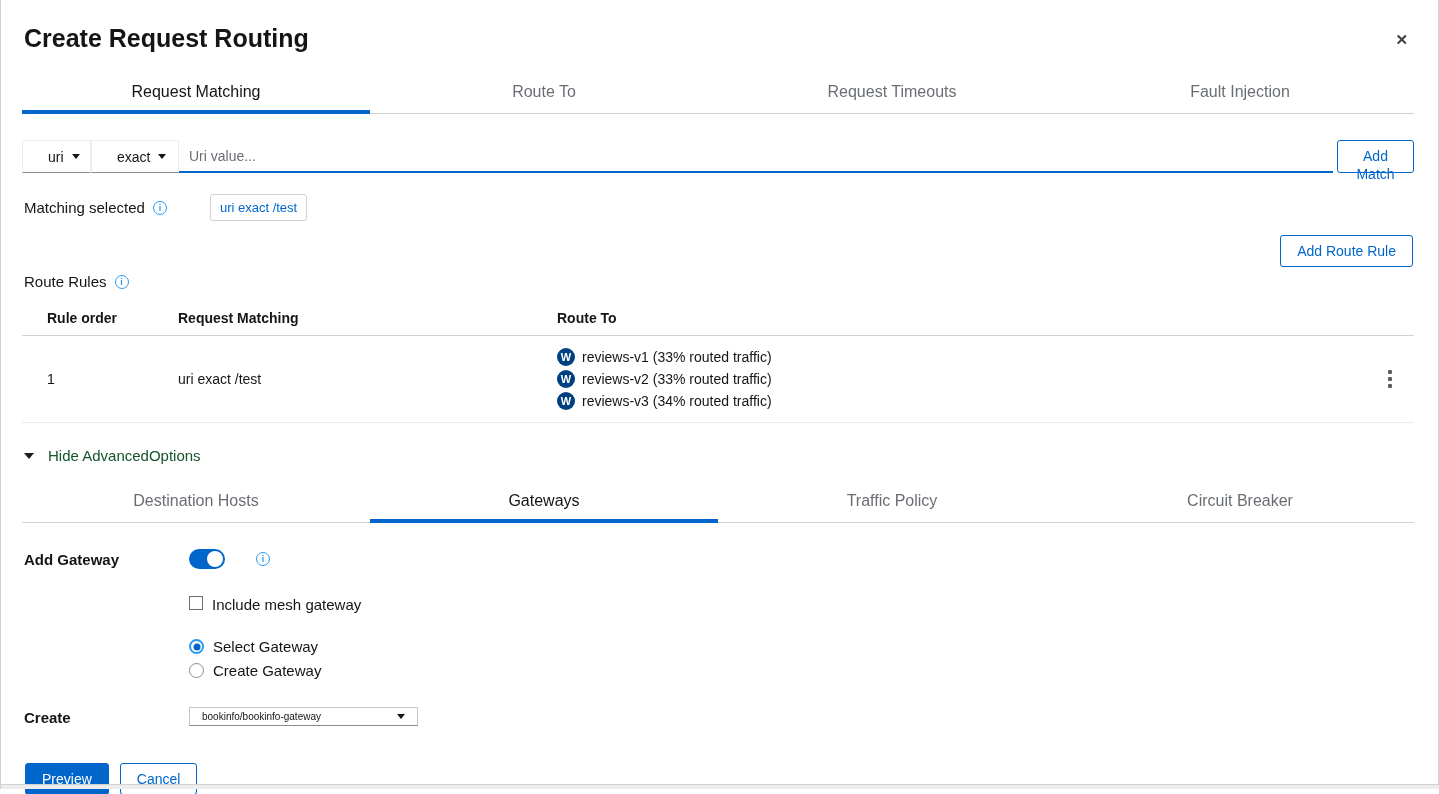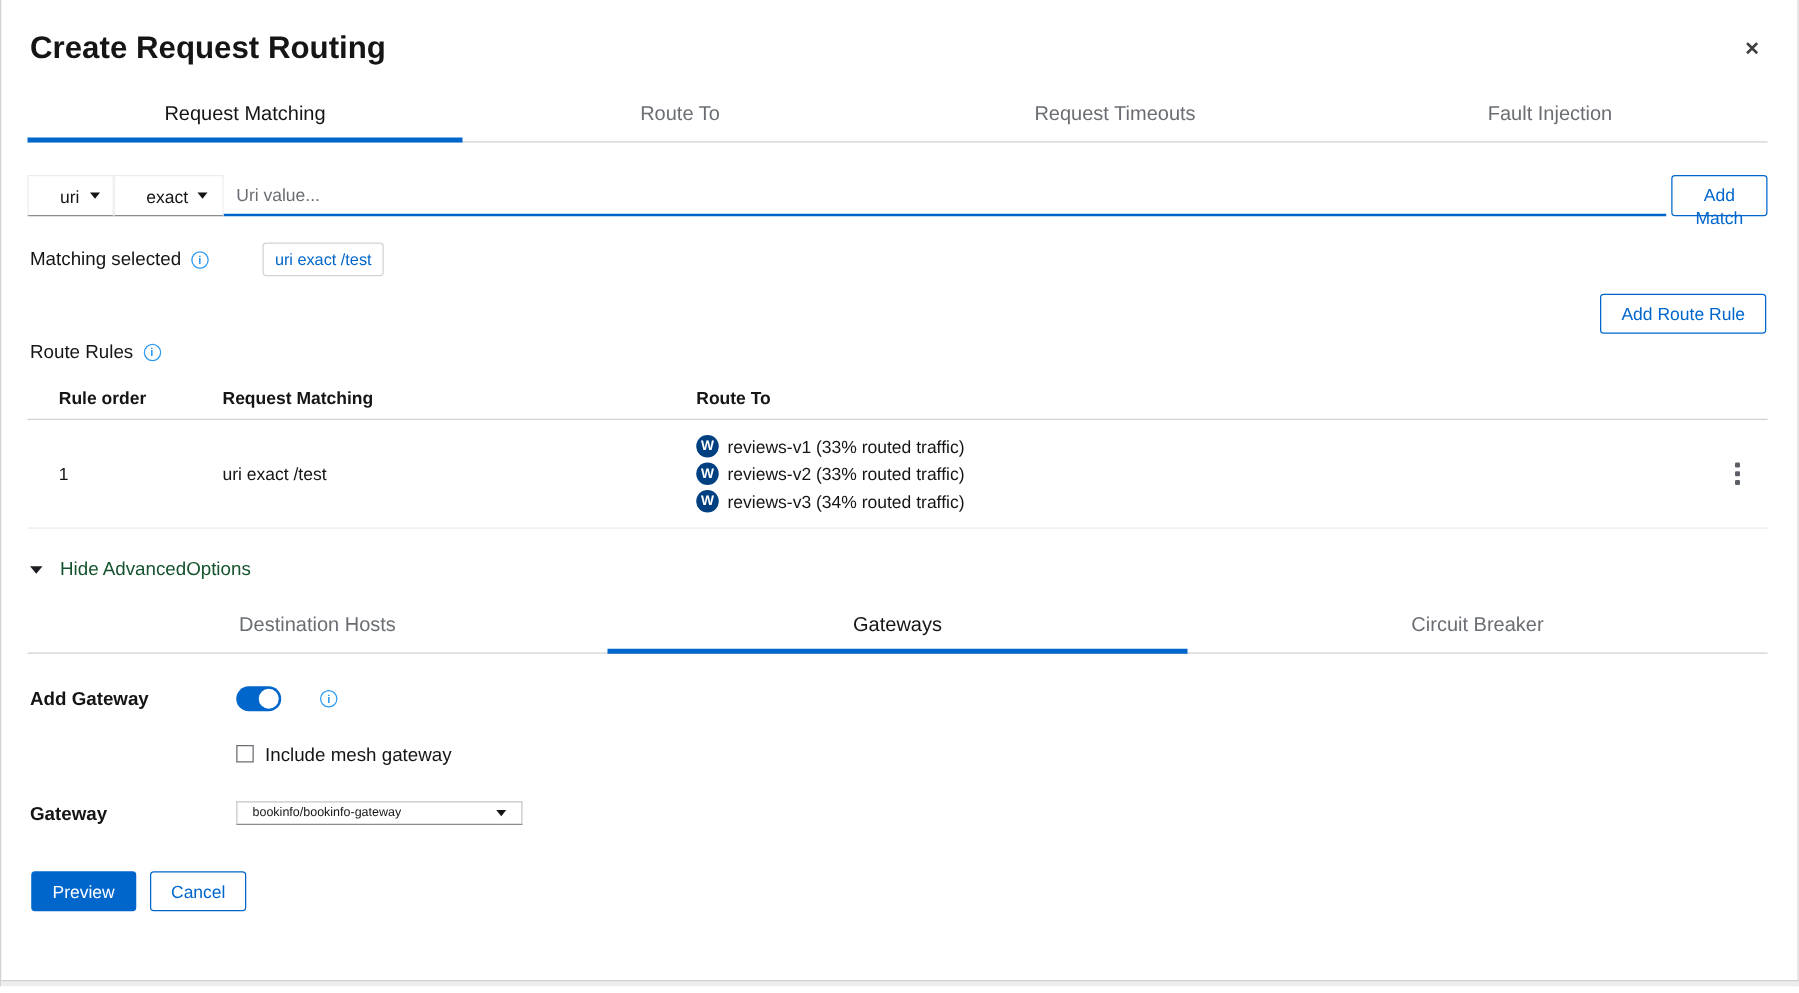--- a/index.html
+++ b/index.html
@@ -191,42 +191,53 @@
   </div>
 
   <div class="advanced-row">
     <span class="chev"></span>
     <button class="advanced-link">Hide AdvancedOptions</button>
   </div>
 
   <div class="tabs sub-tabs">
     <button class="tab">Destination Hosts</button>
     <button class="tab active">Gateways</button>
+    <button class="tab">Traffic Policy</button>
     <button class="tab">Circuit Breaker</button>
   </div>
 
   <div class="form">
     <div class="form-row">
       <span class="form-label">Add Gateway</span>
       <span class="toggle-wrap">
         <button class="toggle">
             <span class="knob"></span>
           </button>
         <span class="info-icon">i</span>
       </span>
     </div>
 
     <div class="check-row">
       <span class="checkbox"></span>
       <span class="opt-label">Include mesh gateway</span>
     </div>
 
+    <div class="radio-group">
+      <span class="radio-row">
+        <span class="radio selected"></span>
+        <span class="opt-label">Select Gateway</span>
+      </span>
+      <span class="radio-row">
+        <span class="radio"></span>
+        <span class="opt-label">Create Gateway</span>
+      </span>
+    </div>
 
     <div class="form-row gateway-row">
-      <span class="form-label">Gateway</span>
+      <span class="form-label">Create</span>
       <span class="gw-select">
         <span>bookinfo/bookinfo-gateway</span>
         <span class="caret"></span>
       </span>
     </div>
   </div>
 
   <div class="footer">
     <button class="btn primary">Preview</button>
     <button class="btn secondary">Cancel</button>

